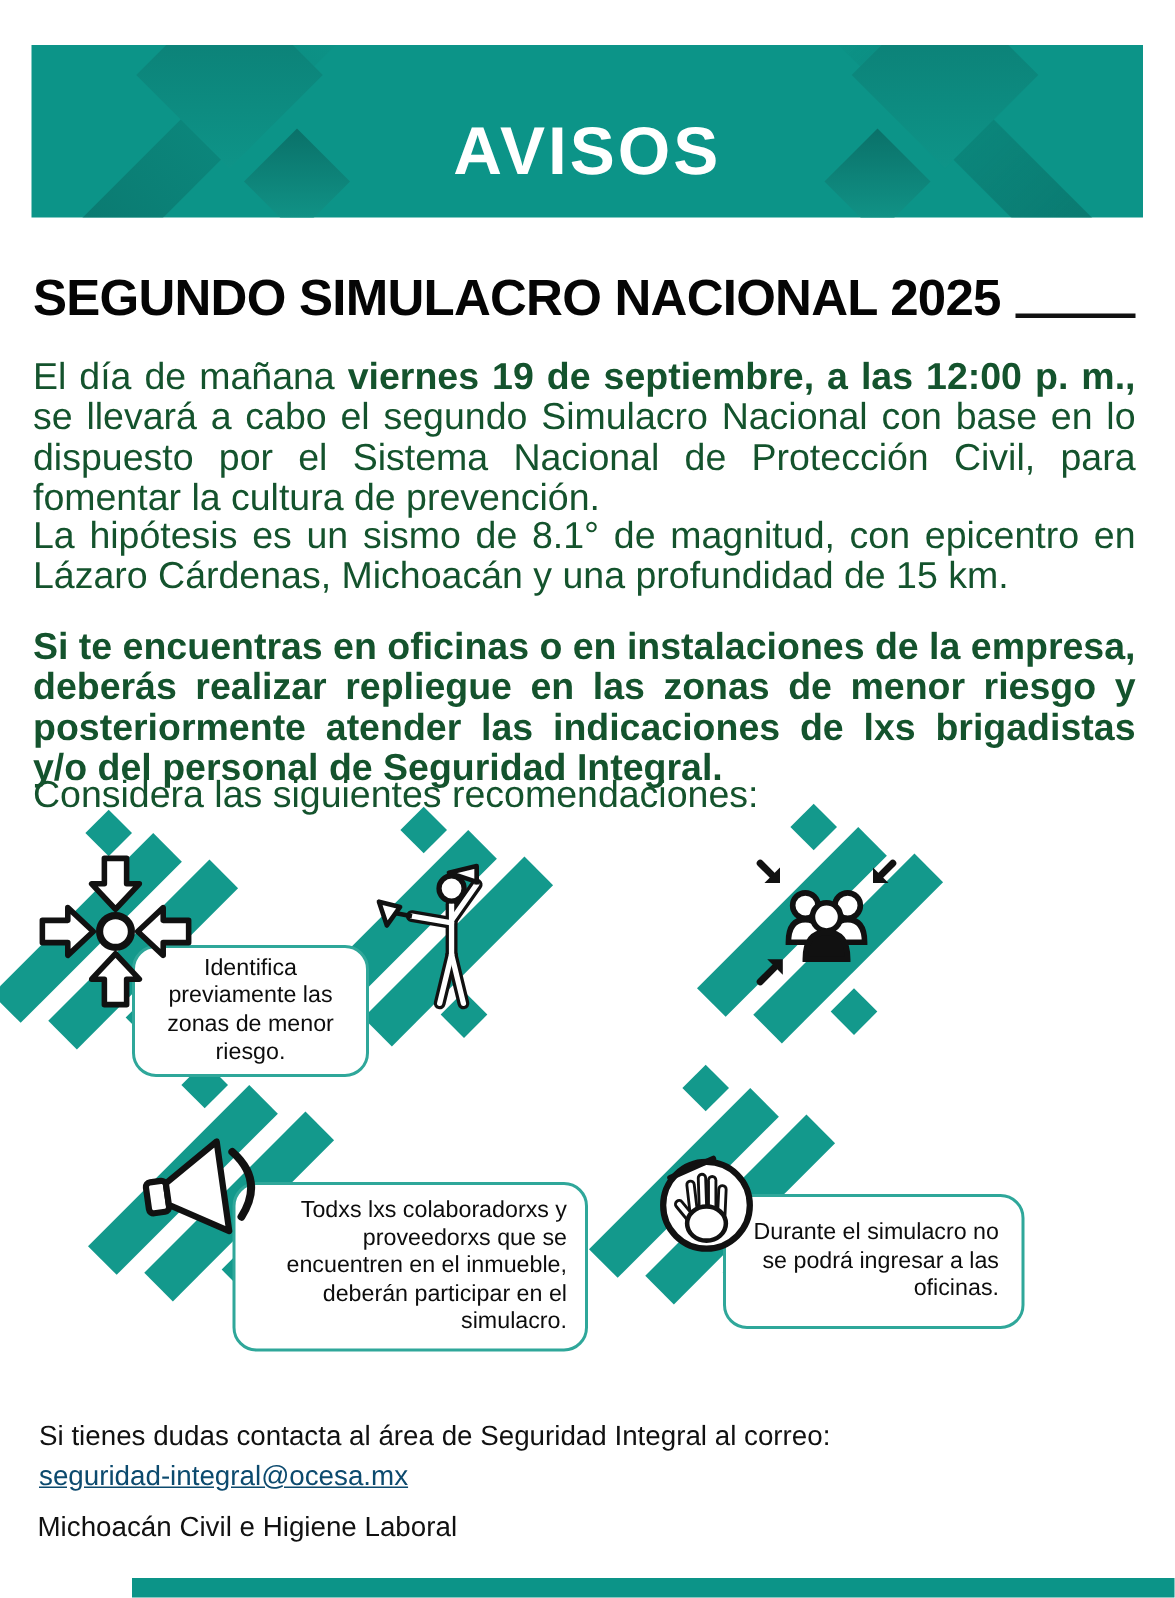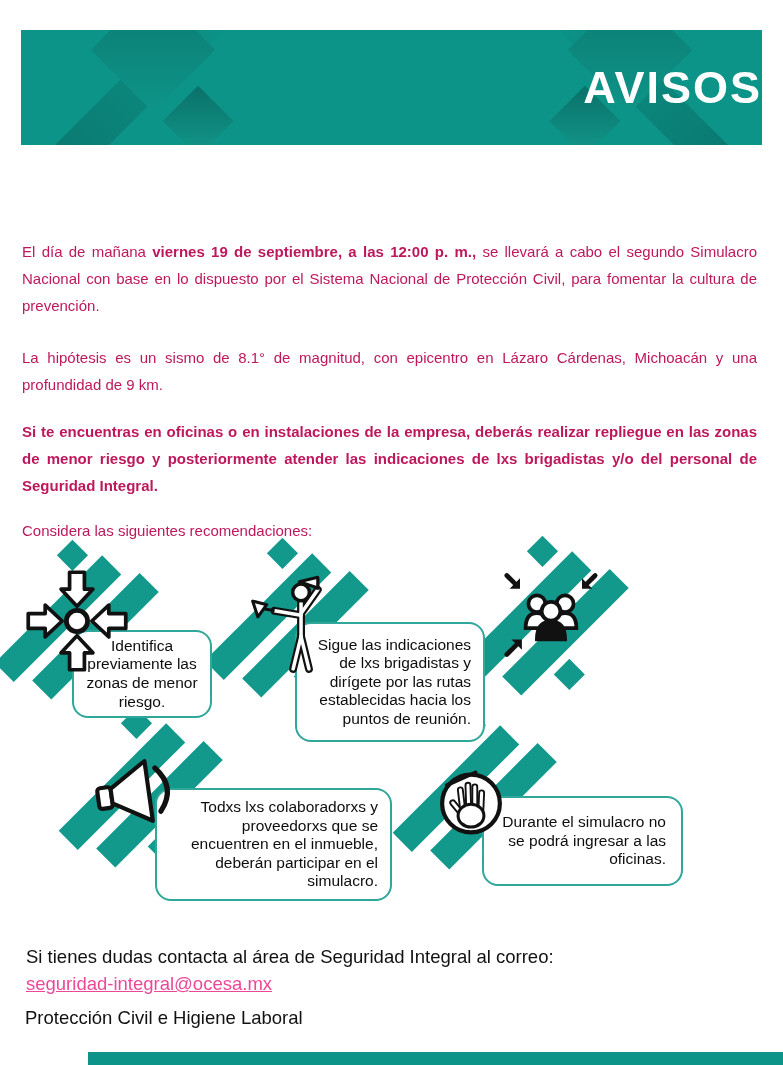--- a/index.html
+++ b/index.html
@@ -16,34 +16,34 @@
   }
   .deco{position:absolute;top:0;width:320px;height:115px;z-index:1;}
   .deco-left{left:0;}
   .deco-right{right:0;transform:scaleX(-1);}
   .dl-stripe{position:absolute;left:-70px;top:62px;width:330px;height:38px;
     transform:rotate(-45deg);background:linear-gradient(90deg,#0a6f67,rgba(16,160,146,.15));}
   .dl-diamond{position:absolute;left:88px;top:-24px;width:88px;height:88px;
     transform:rotate(45deg);background:linear-gradient(135deg,#0b7a71,#0e9488);}
   .dl-diamond2{position:absolute;left:152px;top:66px;width:50px;height:50px;
     transform:rotate(45deg);background:linear-gradient(135deg,#0a7169,#12988b);}
-  .banner-text{position:absolute;inset:0;z-index:2;display:flex;flex-direction:column;
-    align-items:flex-end;justify-content:center;}
+  .banner-text{position:absolute;inset:0;z-index:2;display:flex;flex-direction:row;
+    align-items:flex-start;justify-content:center;margin-top:48px;}
   .banner-line1{font-size:45px;font-weight:bold;color:#ffffff;letter-spacing:2px;line-height:1;}
   .banner-line2{font-size:41px;font-weight:bold;color:transparent;-webkit-text-stroke:1.6px #ffffff;
     letter-spacing:3px;line-height:1;margin-top:-9px;}
 
   
   .title-row{position:absolute;top:182px;left:22px;right:26px;display:flex;align-items:flex-end;}
   .title-row h1{margin:0;font-size:34px;font-weight:bold;letter-spacing:-0.5px;line-height:1.0;color:#050505;}
   .title-rule{flex:1;border-bottom:3px solid #111;margin:0 0 4px 10px;min-width:60px;}
 
   
-  .para{position:absolute;left:22px;right:26px;margin:0;font-size:15px;line-height:27px;
-    text-align:justify;color:#be185d;}
+  .para{position:absolute;left:22px;right:26px;margin:0;font-size:25px;line-height:27px;
+    text-align:justify;color:#14532d;}
   .p1{top:238px;}
   .p2{top:344px;}
   .p3{top:418px;font-weight:bold;}
   .p4{top:517px;text-align:left;}
 
   
   .cards{position:absolute;top:556px;left:0;width:783px;height:362px;}
   .stripes{position:absolute;width:115px;height:105px;z-index:1;}
   .srot{position:absolute;left:-22px;top:16px;width:160px;height:86px;transform:rotate(-45deg);}
   .sb{position:absolute;background:#13998c;}
@@ -54,41 +54,41 @@
   .sq2{left:52px;top:82px;width:22px;height:22px;}
   .icon{position:absolute;z-index:3;}
   .box{position:absolute;z-index:2;background:#fff;border:2px solid #2fa79a;border-radius:16px;
     display:flex;align-items:center;justify-content:center;padding:6px 10px;box-sizing:border-box;
     font-size:15.5px;line-height:1.2;color:#0d0d0d;}
   .box.center{text-align:center;}
   .box.right{text-align:right;justify-content:flex-end;}
 
   .c1-stripes{left:18px;top:16px;}
   .c1-icon{left:24px;top:12px;width:106px;height:106px;}
-  .c1-box{left:72px;top:74px;width:140px;height:88px;}
+  .c1-box{left:88px;top:74px;width:158px;height:88px;}
 
   .c2-stripes{left:228px;top:14px;}
   .c2-icon{left:250px;top:8px;width:88px;height:120px;}
   .c2-box{left:295px;top:66px;width:190px;height:120px;padding-right:12px;}
 
   .c3-stripes{left:488px;top:12px;}
   .c3-icon{left:496px;top:12px;width:110px;height:94px;}
   .c3-box{left:551px;top:64px;width:197px;height:125px;}
 
   .c4-stripes{left:82px;top:184px;}
   .c4-icon{left:90px;top:192px;width:104px;height:96px;}
   .c4-box{left:155px;top:232px;width:237px;height:113px;padding-right:12px;}
 
   .c5-stripes{left:416px;top:186px;}
   .c5-icon{left:433px;top:206px;width:76px;height:80px;}
   .c5-box{left:482px;top:240px;width:201px;height:90px;padding-right:15px;}
 
   
   .contact{position:absolute;top:942px;left:25px;right:26px;margin:1px;font-size:18.5px;line-height:27px;}
-  .email{color:#ec4899;text-decoration:underline;}
+  .email{color:#0c4a6e;text-decoration:underline;}
   .dept{position:absolute;top:1007px;left:25px;margin:0;font-size:18.5px;}
   .bottom-bar{position:absolute;bottom:0;left:88px;right:0;height:13px;background:#0c9488;}
 
   svg .ln{stroke:#111;fill:none;}
   svg .fw{fill:#fff;stroke:#111;}
 </style>
 </head>
 <body>
 
 <div class="page">
@@ -102,24 +102,28 @@
     <div class="deco deco-right">
       <div class="dl-stripe"></div>
         <div class="dl-diamond"></div>
         <div class="dl-diamond2"></div>
     </div>
     <div class="banner-text">
       <div class="banner-line1">AVISOS</div>
     </div>
   </header>
 
+  <div class="title-row">
+    <h1>SEGUNDO SIMULACRO NACIONAL 2025</h1>
+    <div class="title-rule"></div>
+  </div>
 
   <p class="para p1"><span>El día de mañana </span><b>viernes 19 de septiembre, a las 12:00 p. m.,</b><span> se llevará a cabo el segundo Simulacro Nacional con base en lo dispuesto por el Sistema Nacional de Protección Civil, para fomentar la cultura de prevención.</span></p>
 
-  <p class="para p2">La hipótesis es un sismo de 8.1° de magnitud, con epicentro en Lázaro Cárdenas, Michoacán y una profundidad de 9 km.</p>
+  <p class="para p2">La hipótesis es un sismo de 8.1° de magnitud, con epicentro en Lázaro Cárdenas, Michoacán y una profundidad de 15 km.</p>
 
   <p class="para p4">Considera las siguientes recomendaciones:</p>
 
   <p class="para p3">Si te encuentras en oficinas o en instalaciones de la empresa, deberás realizar repliegue en las zonas de menor riesgo y posteriormente atender las indicaciones de lxs brigadistas y/o del personal de Seguridad Integral.</p>
 
   <div class="cards">
 
     <div class="stripes c1-stripes">
       <div class="srot">
           <div class="sb sb1"></div>
@@ -163,23 +167,20 @@
           <path d="M58 70 L67 107"></path>
         <path d="M58 44 L77 17"></path>
           <path d="M58 46 L28 41"></path>
       </g>
       <circle class="fw" cx="58" cy="20" r="9.5" stroke-width="4"></circle>
       <path class="ln" d="M77 17 L77 4" stroke-width="3.5"></path>
       <path class="fw" d="M77 3 L56 8 L77 15 Z" stroke-width="3.5" stroke-linejoin="round"></path>
       <path class="ln" d="M28 41 L12 38" stroke-width="3.5"></path>
       <path class="fw" d="M3 30 L19 34 L9 48 Z" stroke-width="3.5" stroke-linejoin="round"></path>
     </svg>
-    <div class="box right c2-box">
-      <span>Sigue las indicaciones de lxs brigadistas y dirígete por las rutas establecidas hacia los puntos de reunión.</span>
-    </div>
 
     <div class="stripes c3-stripes">
       <div class="srot">
           <div class="sb sb1"></div>
           <div class="sb sb2"></div>
           <div class="sq sq1"></div>
           <div class="sq sq2"></div>
         </div>
     </div>
     <svg class="icon c3-icon" viewBox="0 0 110 100">
@@ -250,17 +251,17 @@
     <div class="box right c5-box">
       <span>Durante el simulacro no se podrá ingresar a las oficinas.</span>
     </div>
 
   </div>
 
   <p class="contact"><span>Si tienes dudas contacta al área de Seguridad Integral al correo:</span><br>
     <a class="email" href="#">seguridad-integral@ocesa.mx</a>
   </p>
 
-  <p class="dept">Protección Civil e Higiene Laboral</p>
+  <p class="dept">Michoacán Civil e Higiene Laboral</p>
 
   <div class="bottom-bar"></div>
 
 </div>
 
 </body></html>

